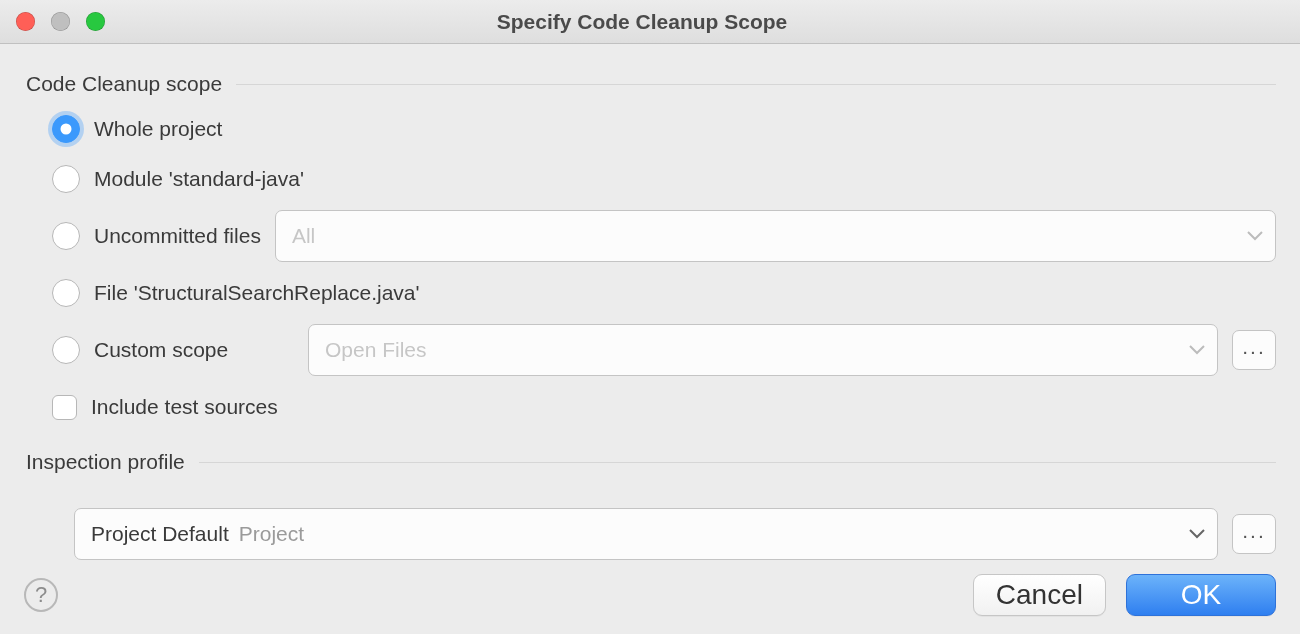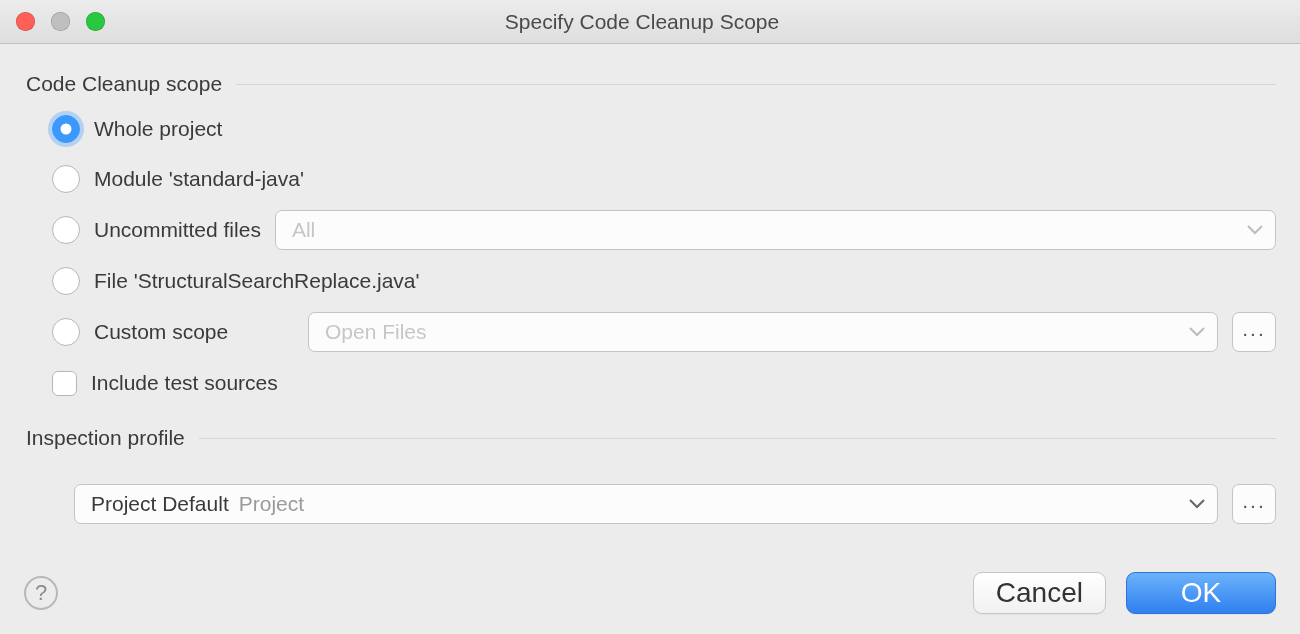--- a/index.html
+++ b/index.html
@@ -62,20 +62,21 @@
   .dot.red    { background: var(--traffic-red); }
   .dot.yellow { background: var(--traffic-yellow); }
   .dot.green  { background: var(--traffic-green); }
   .title {
     position: absolute;
     left: 0; right: 16px;
     text-align: center;
     font-size: 21px;
     color: #4a4a4a;
     pointer-events: none;
+    font-weight: bold;
   }
 
   .content {
     flex: 1 1 auto;
     padding: 28px 24px 0 26px;
     display: flex;
     flex-direction: column;
   }
 
   .section-header {
@@ -136,21 +137,21 @@
     width: 25px; height: 25px;
     border-radius: 6px;
     border: 1.5px solid #b7b7b7;
     background: #fff;
     flex: 0 0 auto;
     cursor: pointer;
   }
 
   .combo {
     flex: 1;
-    height: 40px;
+    height: 52px;
     border: 1px solid var(--combo-border);
     border-radius: 7px;
     background: var(--combo-bg);
     display: flex;
     align-items: center;
     justify-content: space-between;
     padding: 0 12px 0 16px;
     cursor: default;
   }
   .combo .combo-text {

